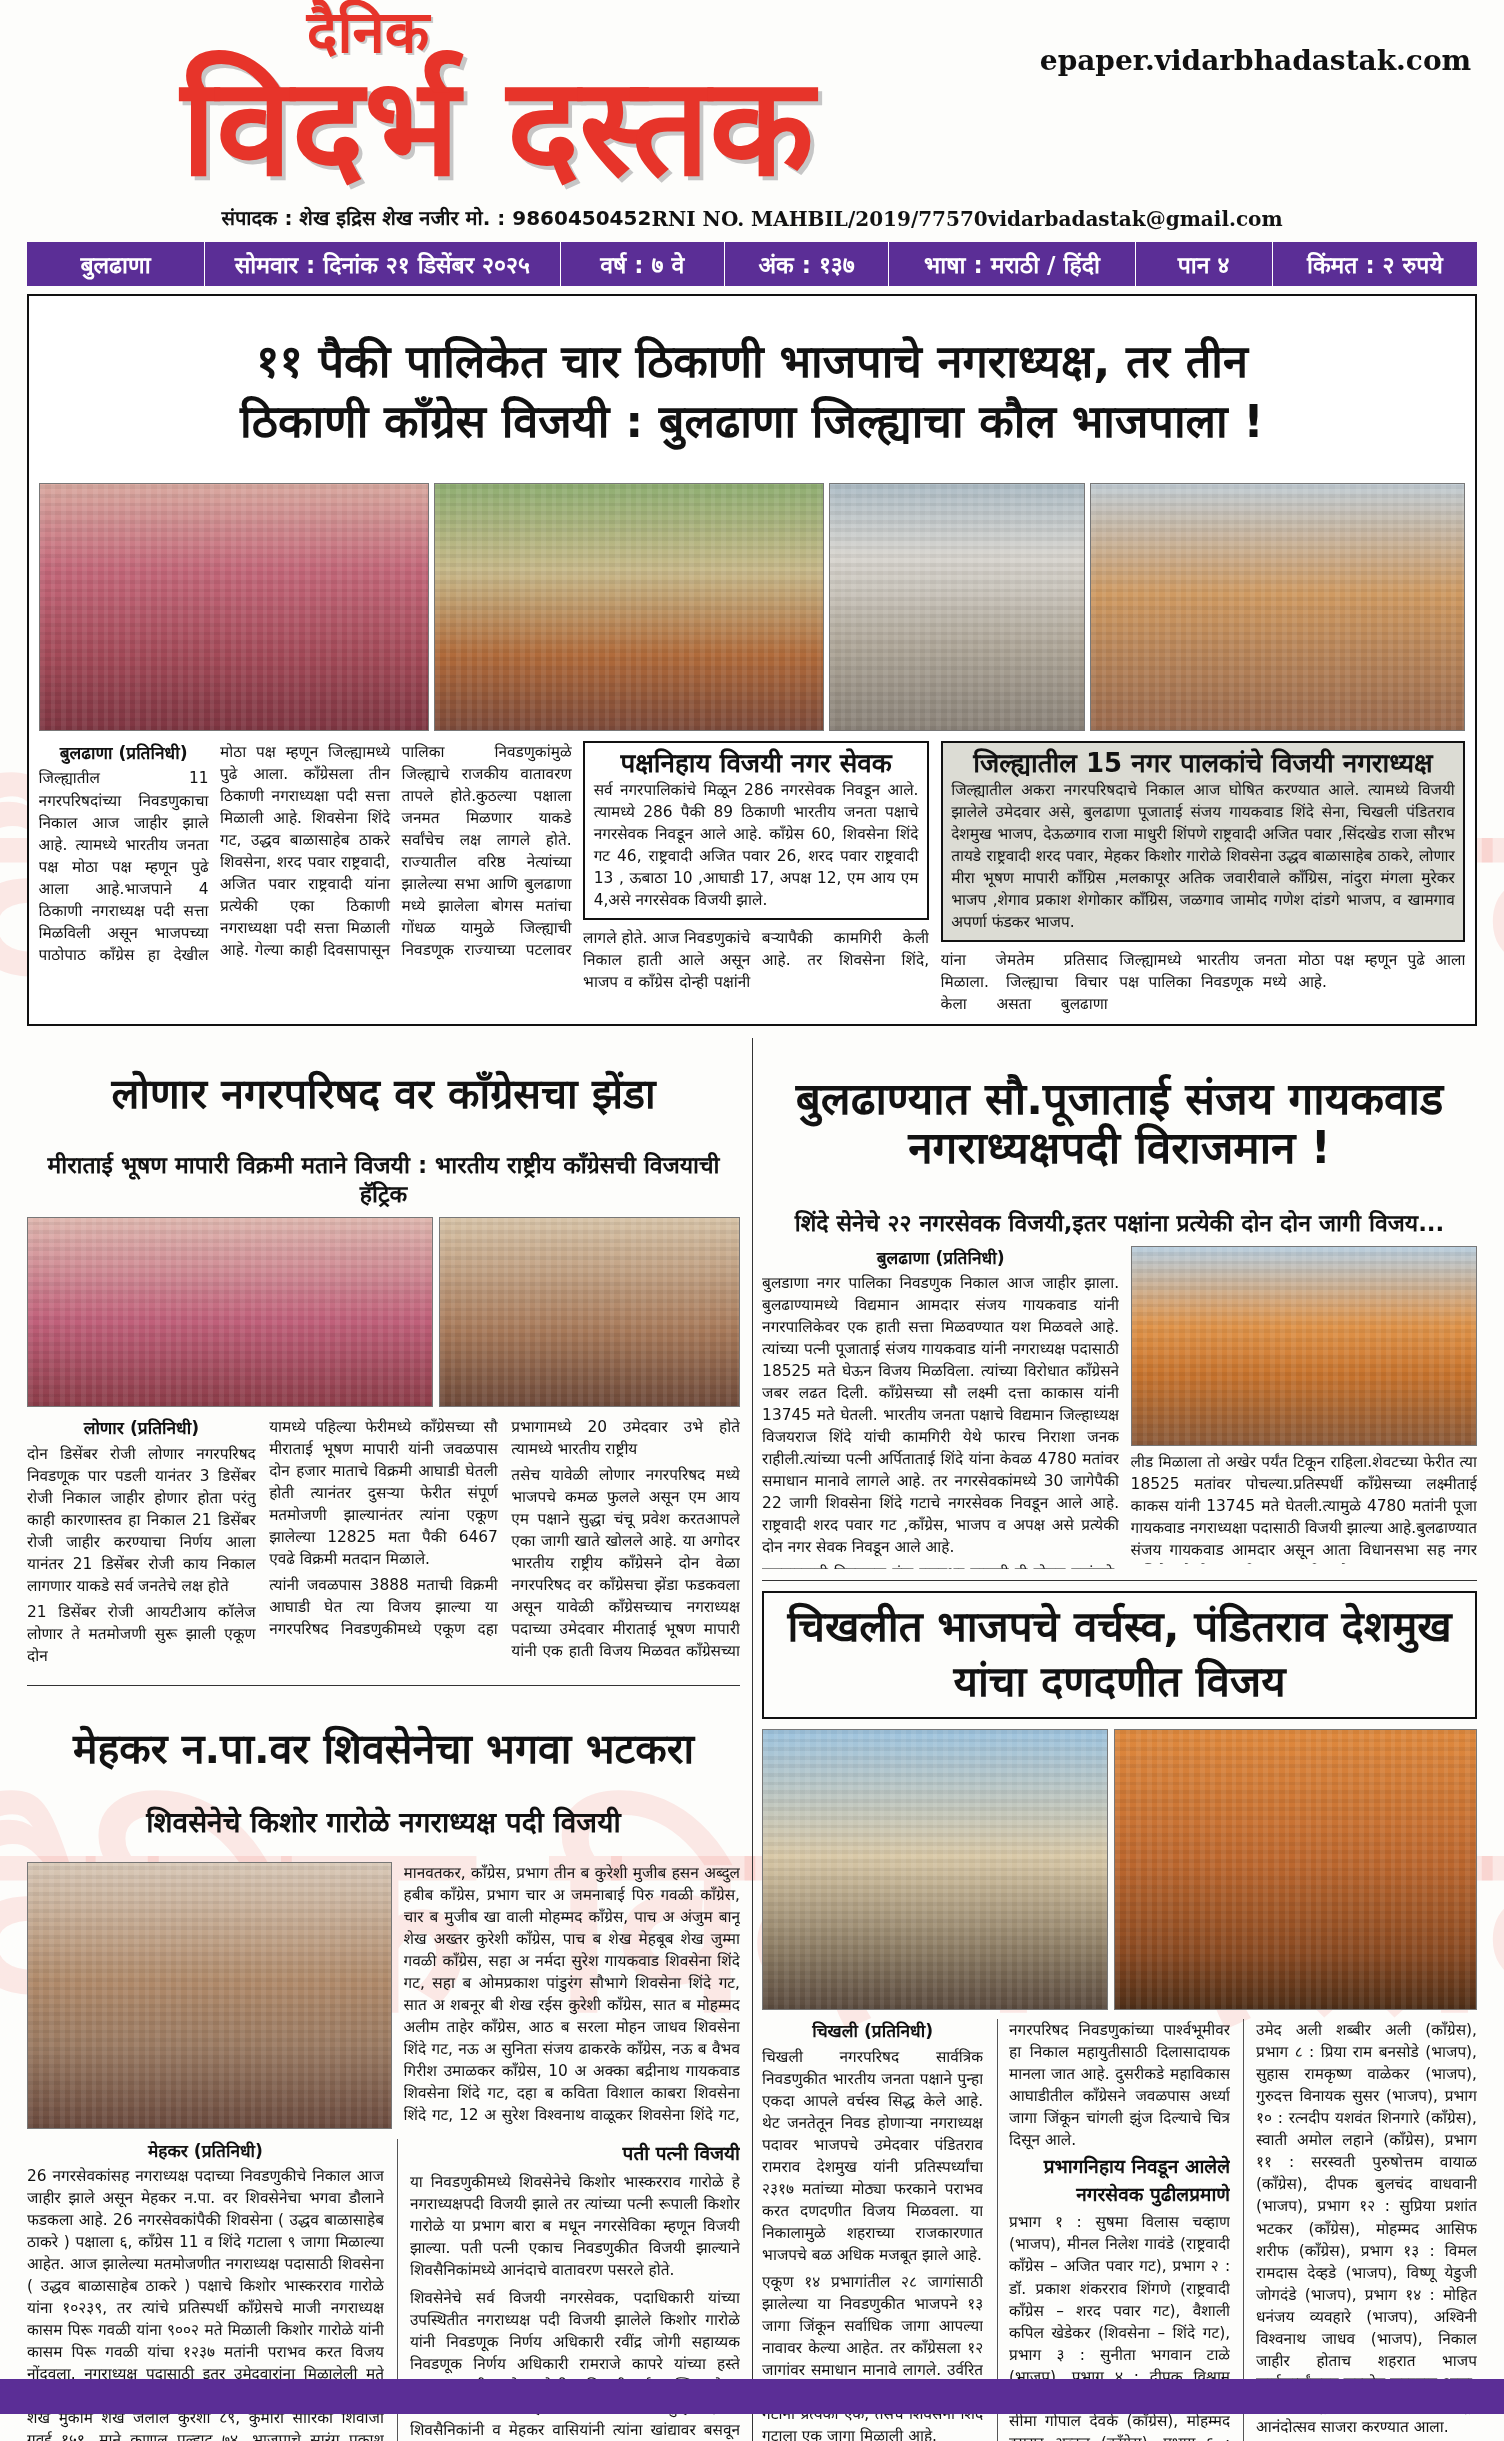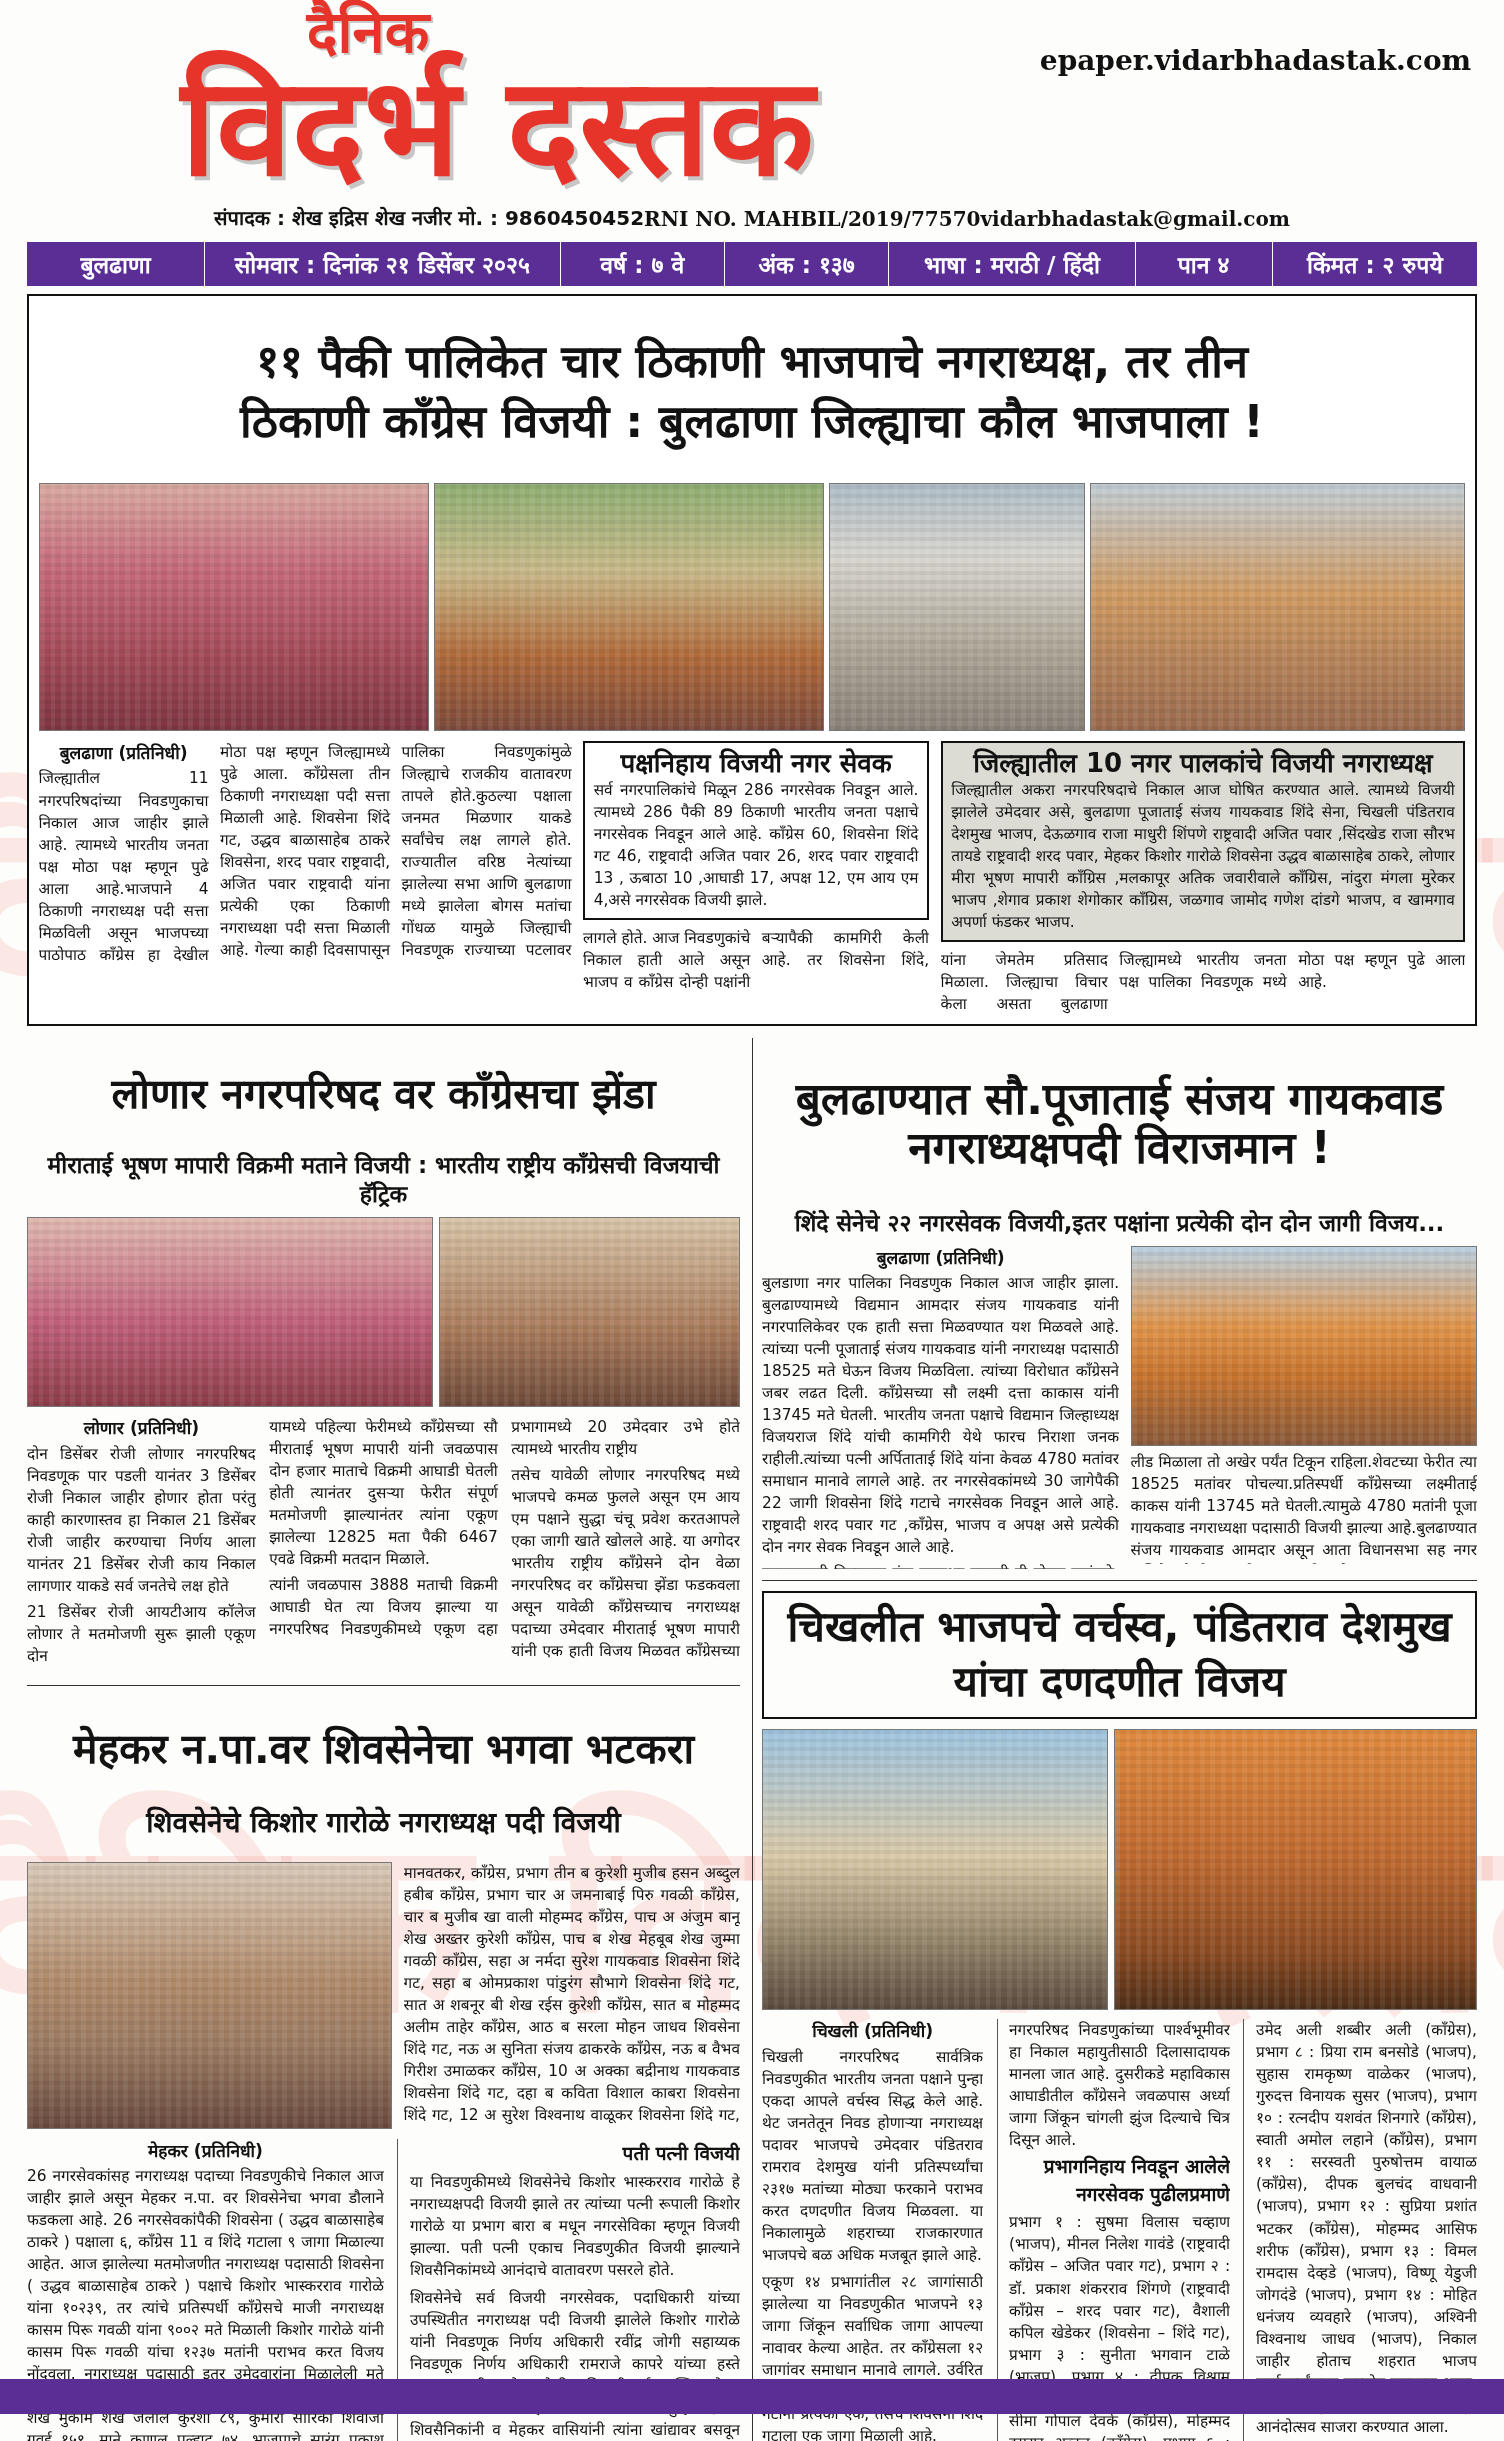--- a/index.html
+++ b/index.html
@@ -101,21 +101,21 @@
 
     <header class="masthead">
       <div class="logo-block">
         <div class="logo-pre">दैनिक</div>
         <div class="logo-main">विदर्भ दस्तक</div>
       </div>
       <div class="website">epaper.vidarbhadastak.com</div>
       <div class="editor-row">
         <span class="editor">संपादक : शेख इद्रिस शेख नजीर मो. : 9860450452</span>
         <span class="rni">RNI NO. MAHBIL/2019/77570</span>
-        <span class="email">vidarbhadastak@gmail.com</span>
+        <span class="email">vidarbadastak@gmail.com</span>
       </div>
       <div class="infobar">
         <span class="seg g1">बुलढाणा</span>
         <span class="seg g2">सोमवार : दिनांक २१ डिसेंबर २०२५</span>
         <span class="seg g3">वर्ष : ७ वे</span>
         <span class="seg g4">अंक : १३७</span>
         <span class="seg g5">भाषा : मराठी / हिंदी</span>
         <span class="seg g6">पान ४</span>
         <span class="seg g7">किंमत : २ रुपये</span>
       </div>
@@ -141,21 +141,21 @@
         </div>
         <div class="lead-mid">
           <div class="ibox">
             <div class="ibox-title">पक्षनिहाय विजयी नगर सेवक</div>
             <div class="bodytext">सर्व नगरपालिकांचे मिळून 286 नगरसेवक निवडून आले. त्यामध्ये 286 पैकी 89 ठिकाणी भारतीय जनता पक्षाचे नगरसेवक निवडून आले आहे. काँग्रेस 60, शिवसेना शिंदे गट 46, राष्ट्रवादी अजित पवार 26, शरद पवार राष्ट्रवादी 13 , ऊबाठा 10 ,आघाडी 17, अपक्ष 12, एम आय एम 4,असे नगरसेवक विजयी झाले.</div>
           </div>
           <div class="cont2 bodytext">लागले होते. आज निवडणुकांचे निकाल हाती आले असून भाजप व काँग्रेस दोन्ही पक्षांनी बऱ्यापैकी कामगिरी केली आहे. तर शिवसेना शिंदे, उबाठा, अजित दादा पवार व शरद पवार राष्ट्रवादी</div>
         </div>
         <div class="lead-right">
           <div class="ibox ibox-gray">
-            <div class="ibox-title">जिल्ह्यातील 10 नगर पालकांचे विजयी नगराध्यक्ष</div>
+            <div class="ibox-title">जिल्ह्यातील 15 नगर पालकांचे विजयी नगराध्यक्ष</div>
             <div class="bodytext">जिल्ह्यातील अकरा नगरपरिषदाचे निकाल आज घोषित करण्यात आले. त्यामध्ये विजयी झालेले उमेदवार असे, बुलढाणा पूजाताई संजय गायकवाड शिंदे सेना, चिखली पंडितराव देशमुख भाजप, देऊळगाव राजा माधुरी शिंपणे राष्ट्रवादी अजित पवार ,सिंदखेड राजा सौरभ तायडे राष्ट्रवादी शरद पवार, मेहकर किशोर गारोळे शिवसेना उद्धव बाळासाहेब ठाकरे, लोणार मीरा भूषण मापारी काँग्रिस ,मलकापूर अतिक जवारीवाले काँग्रिस, नांदुरा मंगला मुरेकर भाजप ,शेगाव प्रकाश शेगोकार काँग्रिस, जळगाव जामोद गणेश दांडगे भाजप, व खामगाव अपर्णा फंडकर भाजप.</div>
           </div>
           <div class="cont3 bodytext">यांना जेमतेम प्रतिसाद मिळाला. जिल्ह्याचा विचार केला असता बुलढाणा जिल्ह्यामध्ये भारतीय जनता पक्ष पालिका निवडणूक मध्ये मोठा पक्ष म्हणून पुढे आला आहे.</div>
         </div>
       </div>
     </section>
 
     <div class="row2">
 
       <div class="colL">

